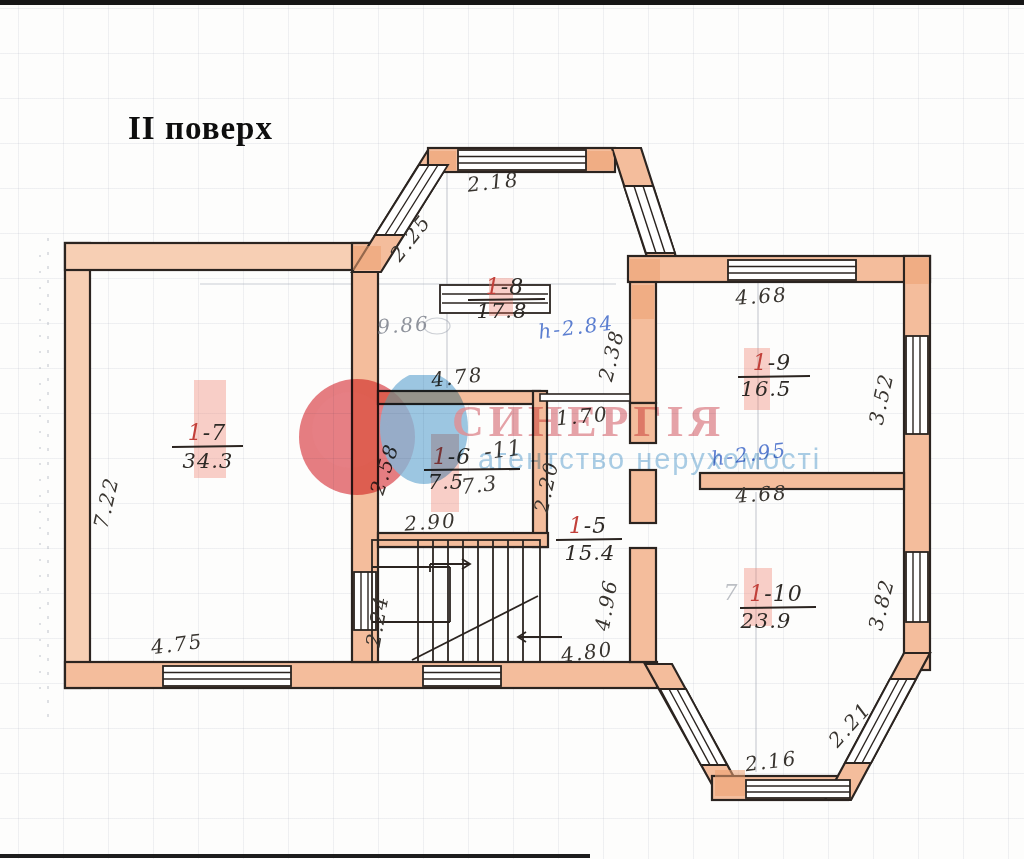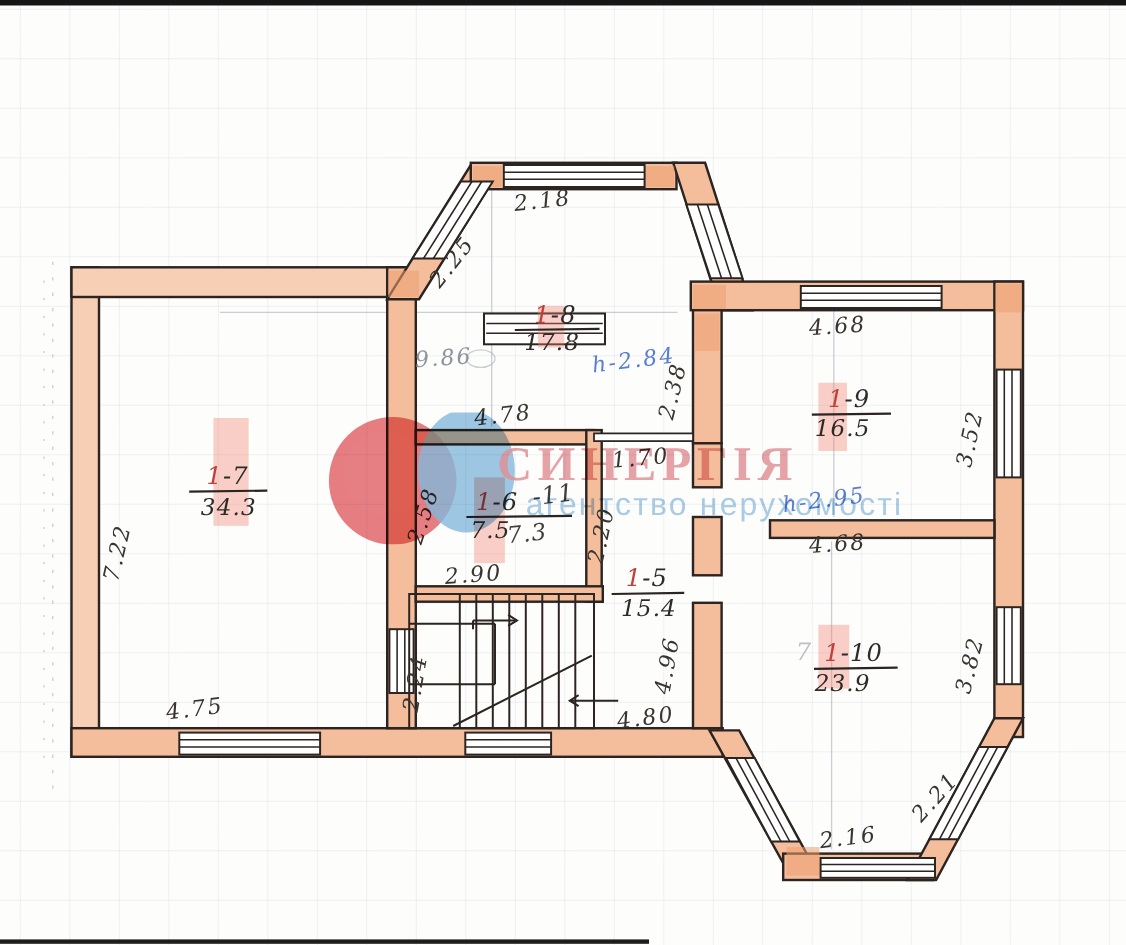--- a/index.html
+++ b/index.html
@@ -49,20 +49,21 @@
   .fracline{stroke:#2b2420;stroke-width:2;}
 </style>
 </head>
 <body>
 
 <div class="page">
 
   <div class="edge-bar-top"></div>
   <div class="edge-bar-bottom"></div>
 
+  <div class="floor-title">II поверх</div>
 
   <svg class="plan-svg" width="1024" height="859" viewBox="0 0 1024 859">
 
     <g>
       <line class="pencil" x1="200" y1="284" x2="616" y2="284"></line>
       <line class="pencil" x1="447" y1="162" x2="447" y2="388"></line>
       <line class="pencil" x1="758" y1="262" x2="758" y2="470"></line>
       <line class="pencil" x1="756" y1="492" x2="756" y2="772"></line>
       <line class="pencil" x1="48" y1="238" x2="48" y2="722" stroke-dasharray="3 11" opacity="0.3"></line>
       <line class="pencil" x1="40" y1="255" x2="40" y2="700" stroke-dasharray="2 14" opacity="0.22"></line>

